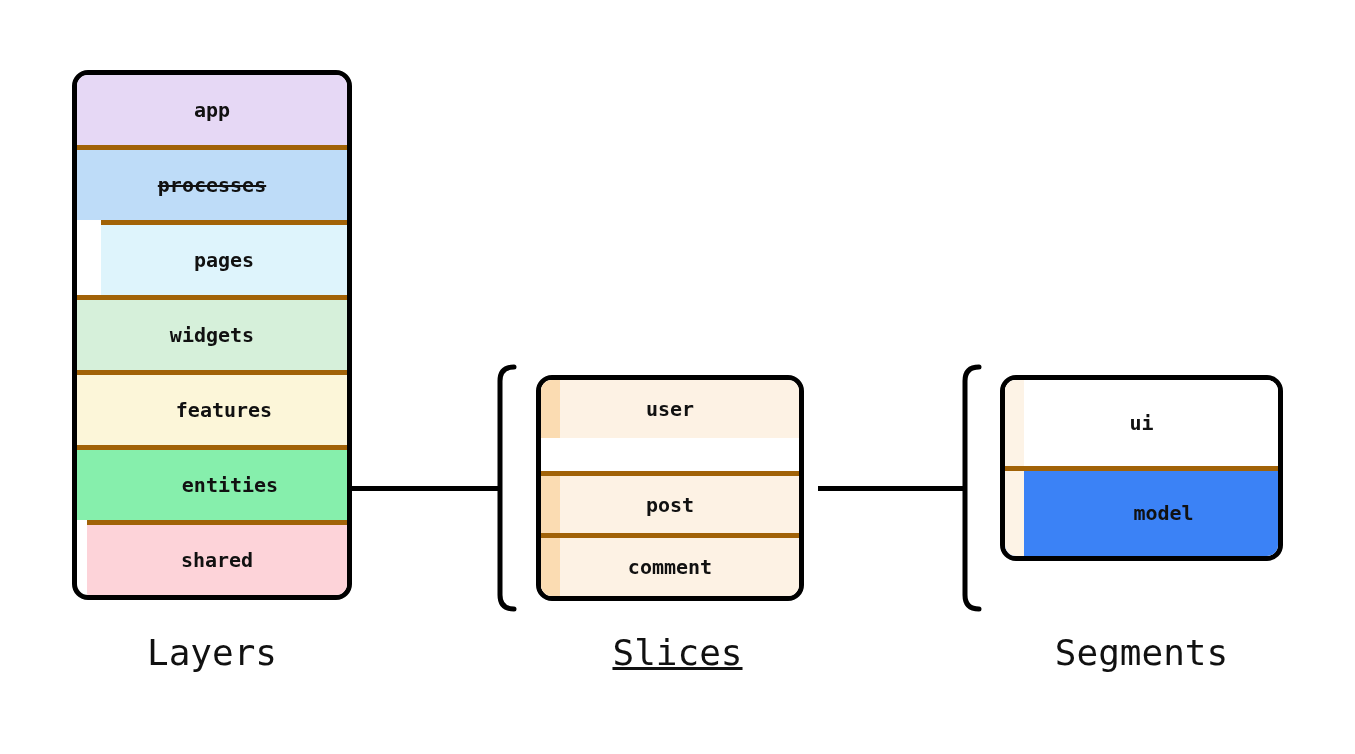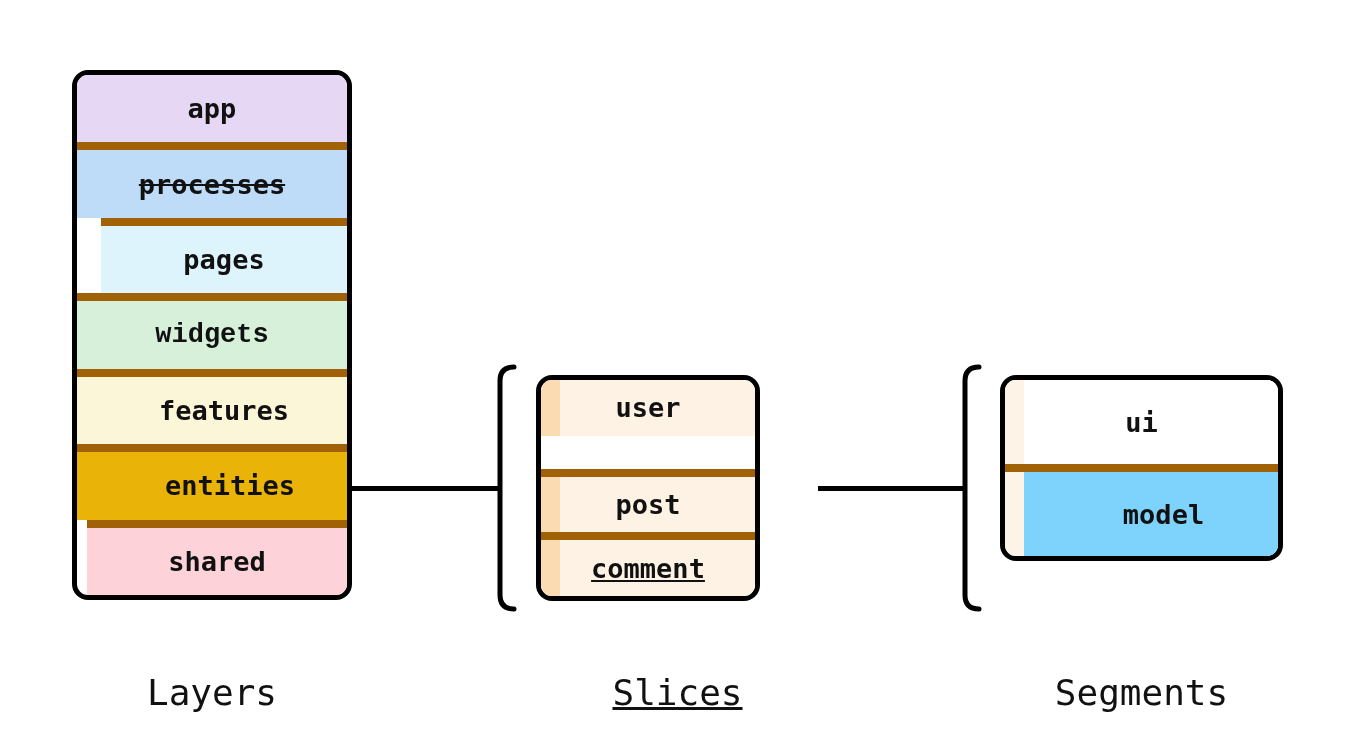--- a/index.html
+++ b/index.html
@@ -25,52 +25,52 @@
     flex-direction: column;
     background: #fff;
   }
   .stack .row {
     position: relative;
     flex: 1;
     display: flex;
     align-items: center;
     justify-content: center;
   }
-  .stack .row + .row { border-top: 8px solid #a16207; }
+  .stack .row + .row { border-top: 5px solid #a16207; }
   .row-label {
     position: relative;
     z-index: 2;
     font-weight: bold;
-    font-size: 27px;
+    font-size: 20px;
     letter-spacing: 0;
     color: #111;
   }
   .stripe {
     position: absolute;
     left: 0; top: 0; bottom: 0;
     width: 19px;
     z-index: 1;
   }
   .layers-stack   { left: 72px;   top: 70px;  width: 280px; height: 530px; }
-  .slices-stack   { left: 536px;  top: 375px; width: 224px; height: 226px; }
+  .slices-stack   { left: 536px;  top: 375px; width: 268px; height: 226px; }
   .segments-stack { left: 1000px; top: 375px; width: 283px; height: 186px; }
   .connector {
     position: absolute;
     height: 5px;
     background: #000;
     top: 486px;
   }
   .connector-1 { left: 352px; width: 148px; }
   .connector-2 { left: 818px; width: 147px; }
   .bracket { position: absolute; top: 364px; }
   .bracket-1 { left: 497px; }
   .bracket-2 { left: 962px; }
   .caption {
     position: absolute;
-    top: 672px;
+    top: 632px;
     text-align: center;
     font-size: 36px;
     font-weight: normal;
     color: #111;
   }
   .caption-layers   { left: 72px;   width: 280px; }
   .caption-slices   { left: 536px;  width: 283px; text-decoration: underline; }
   .caption-segments { left: 1000px; width: 283px; }
 </style>
 </head>
@@ -81,27 +81,27 @@
   <section class="stack layers-stack">
     <div class="row" style="background: rgb(230, 216, 245);">
       <span class="row-label">app</span>
     </div>
     <div class="row" style="background: rgb(190, 220, 248);">
       <span class="row-label" style="text-decoration: line-through;">processes</span>
     </div>
     <div class="row" style="background: rgb(222, 244, 252); margin-left: 24px;">
       <span class="row-label">pages</span>
     </div>
-    <div class="row" style="background: rgb(214, 240, 218); font-family: Liberation Mono, monospace;">
+    <div class="row" style="background: rgb(214, 240, 218);">
       <span class="row-label">widgets</span>
     </div>
     <div class="row" style="background: rgb(252, 246, 217); padding-left: 24px;">
       <span class="row-label">features</span>
     </div>
-    <div class="row" style="background: #eab308; padding-left: 36px;">
+    <div class="row" style="background: #86efac; padding-left: 36px;">
       <span class="row-label">entities</span>
     </div>
     <div class="row" style="background: rgb(253, 211, 217); margin-left: 10px;">
       <span class="row-label">shared</span>
     </div>
   </section>
 
   <div class="connector connector-1"></div>
 
   <svg class="bracket bracket-1" width="20" height="248" viewBox="0 0 20 248" aria-hidden="true">
@@ -110,38 +110,38 @@
 
   <section class="stack slices-stack">
     <div class="row" style="background: rgb(253, 242, 228);">
       <div class="stripe" style="background: rgb(251, 220, 178);"></div>
       <span class="row-label">user</span>
     </div>
     <div class="row" style="background: rgb(253, 242, 228); margin-top: 33px;">
       <div class="stripe" style="background: rgb(251, 220, 178);"></div>
       <span class="row-label">post</span>
     </div>
-    <div class="row" style="background: rgb(253, 242, 228); text-decoration: underline;">
+    <div class="row" style="background: rgb(253, 242, 228);">
       <div class="stripe" style="background: rgb(251, 220, 178);"></div>
       <span class="row-label">comment</span>
     </div>
   </section>
 
   <div class="connector connector-2"></div>
 
   <svg class="bracket bracket-2" width="20" height="248" viewBox="0 0 20 248" aria-hidden="true">
     <path d="M17 3 Q3 3 3 17 L3 231 Q3 245 17 245" fill="none" stroke="#000" stroke-width="5" stroke-linecap="round"></path>
   </svg>
 
   <section class="stack segments-stack">
     <div class="row" style="background: rgb(255, 255, 255);">
       <div class="stripe" style="background: rgb(253, 243, 230);"></div>
       <span class="row-label">ui</span>
     </div>
-    <div class="row" style="background: #7dd3fc; padding-left: 44px;">
+    <div class="row" style="background: #3b82f6; padding-left: 44px;">
       <div class="stripe" style="background: rgb(253, 243, 230);"></div>
       <span class="row-label">model</span>
     </div>
   </section>
 
   <div class="caption caption-layers">Layers</div>
   <div class="caption caption-slices">Slices</div>
   <div class="caption caption-segments">Segments</div>
 
 </div>

